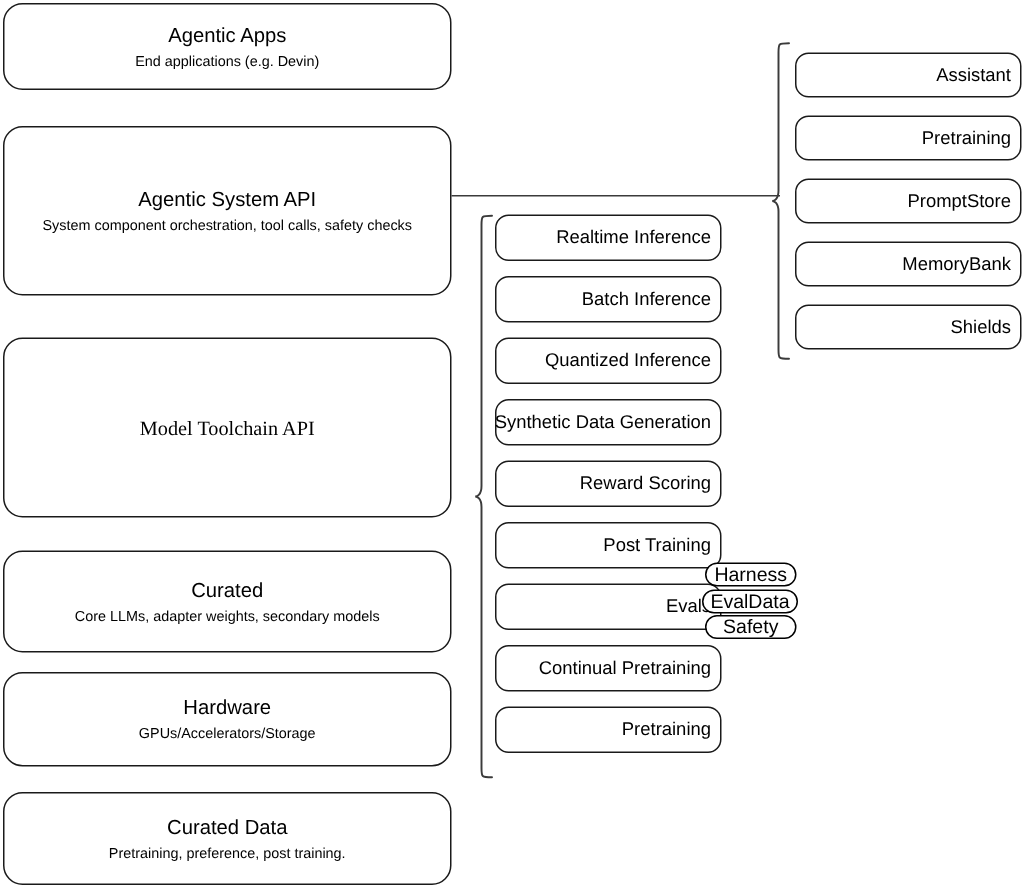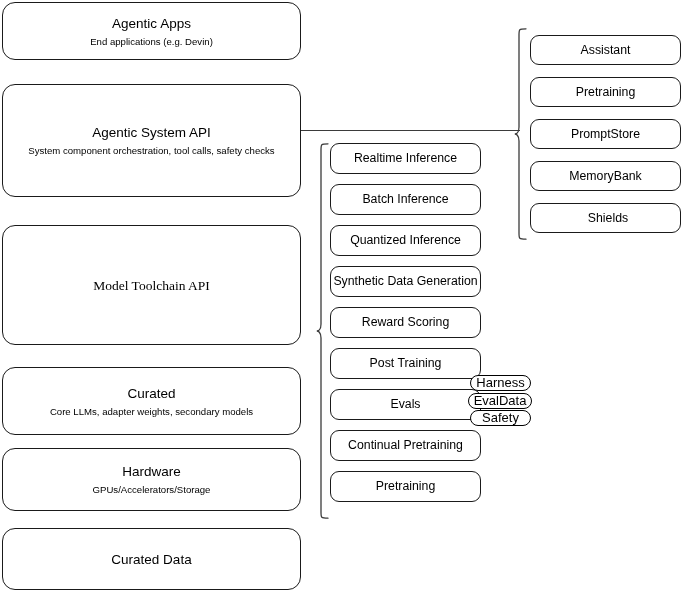--- a/index.html
+++ b/index.html
@@ -48,20 +48,21 @@
     margin-top: 3px;
     white-space: nowrap;
   }
 
   
   .chip {
     border-radius: 9px;
     font-size: 12.3px;
     line-height: 15px;
     white-space: nowrap;
+    align-items: flex-end;
   }
 
   
   .pill {
     position: absolute;
     border: 1.4px solid #000;
     background: #ffffff;
     border-radius: 999px;
     display: flex;
     align-items: center;
@@ -121,20 +122,21 @@
       <div class="node layer" style="left: 2px; top: 367px; width: 299px; height: 68px;">
         <div class="title">Curated</div>
         <div class="subtitle">Core LLMs, adapter weights, secondary models</div>
       </div>
       <div class="node layer" style="left: 2px; top: 448px; width: 299px; height: 63px;">
         <div class="title">Hardware</div>
         <div class="subtitle">GPUs/Accelerators/Storage</div>
       </div>
       <div class="node layer" style="left: 2px; top: 528px; width: 299px; height: 62px;">
         <div class="title">Curated Data</div>
+        <div class="subtitle">Pretraining, preference, post training.</div>
       </div>
     </div>
 
   <div id="toolchain-stack">
       <div class="node chip" style="left: 330px; top: 143px; width: 151px; height: 31px;">
         <span>Realtime Inference</span>
       </div>
       <div class="node chip" style="left: 330px; top: 184px; width: 151px; height: 31px;">
         <span>Batch Inference</span>
       </div>

